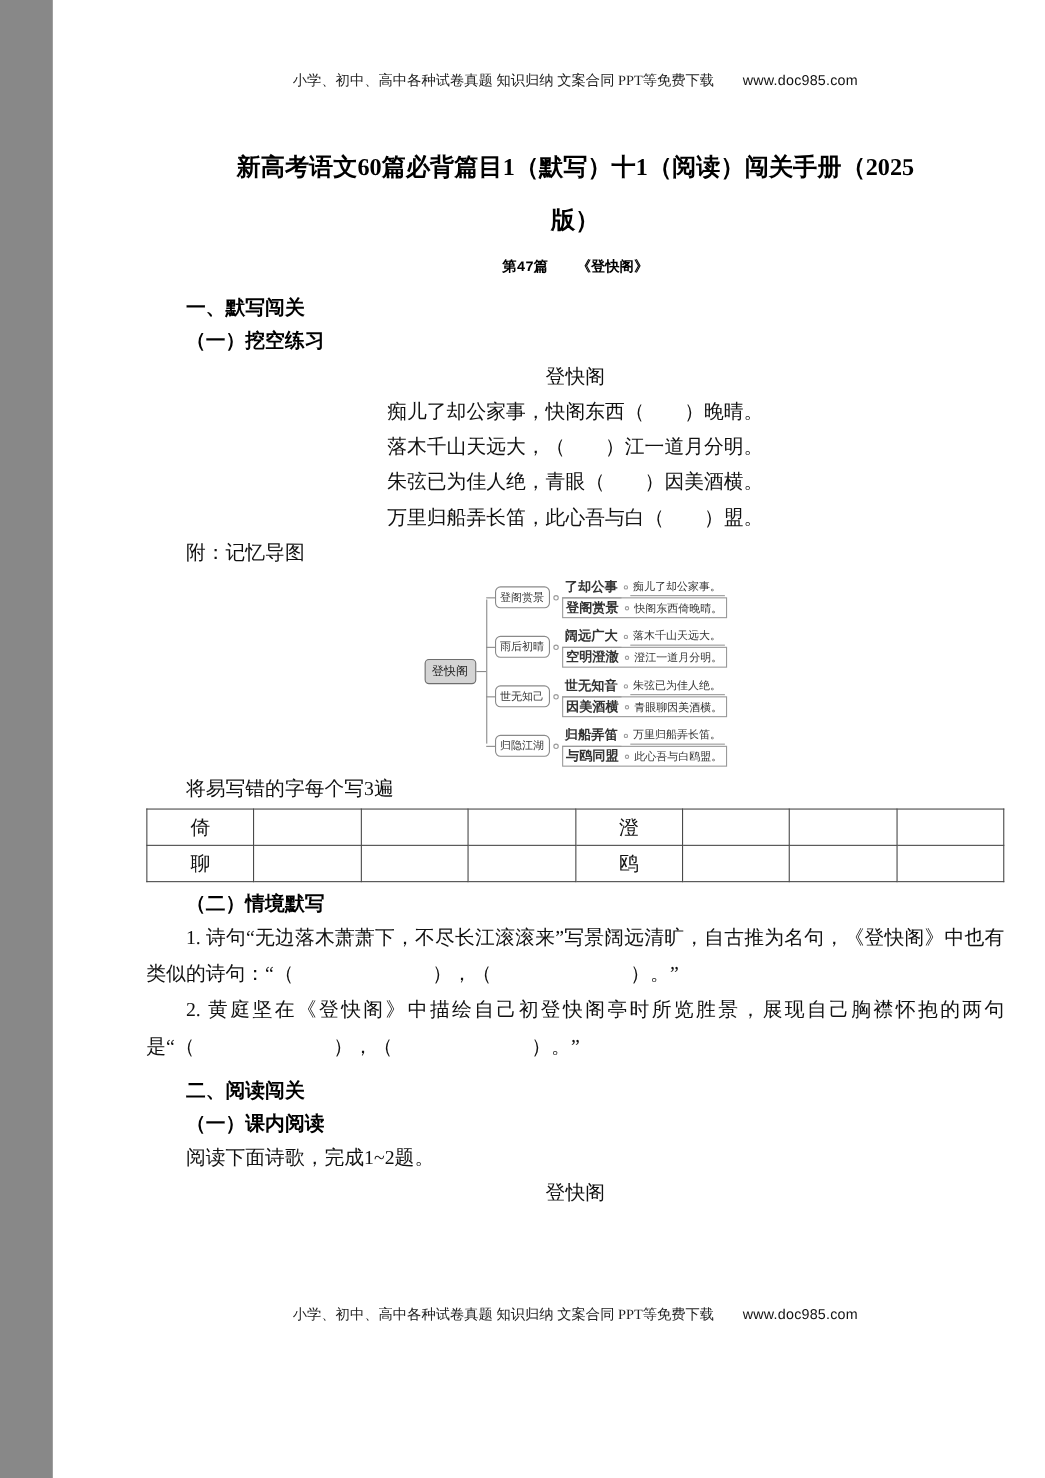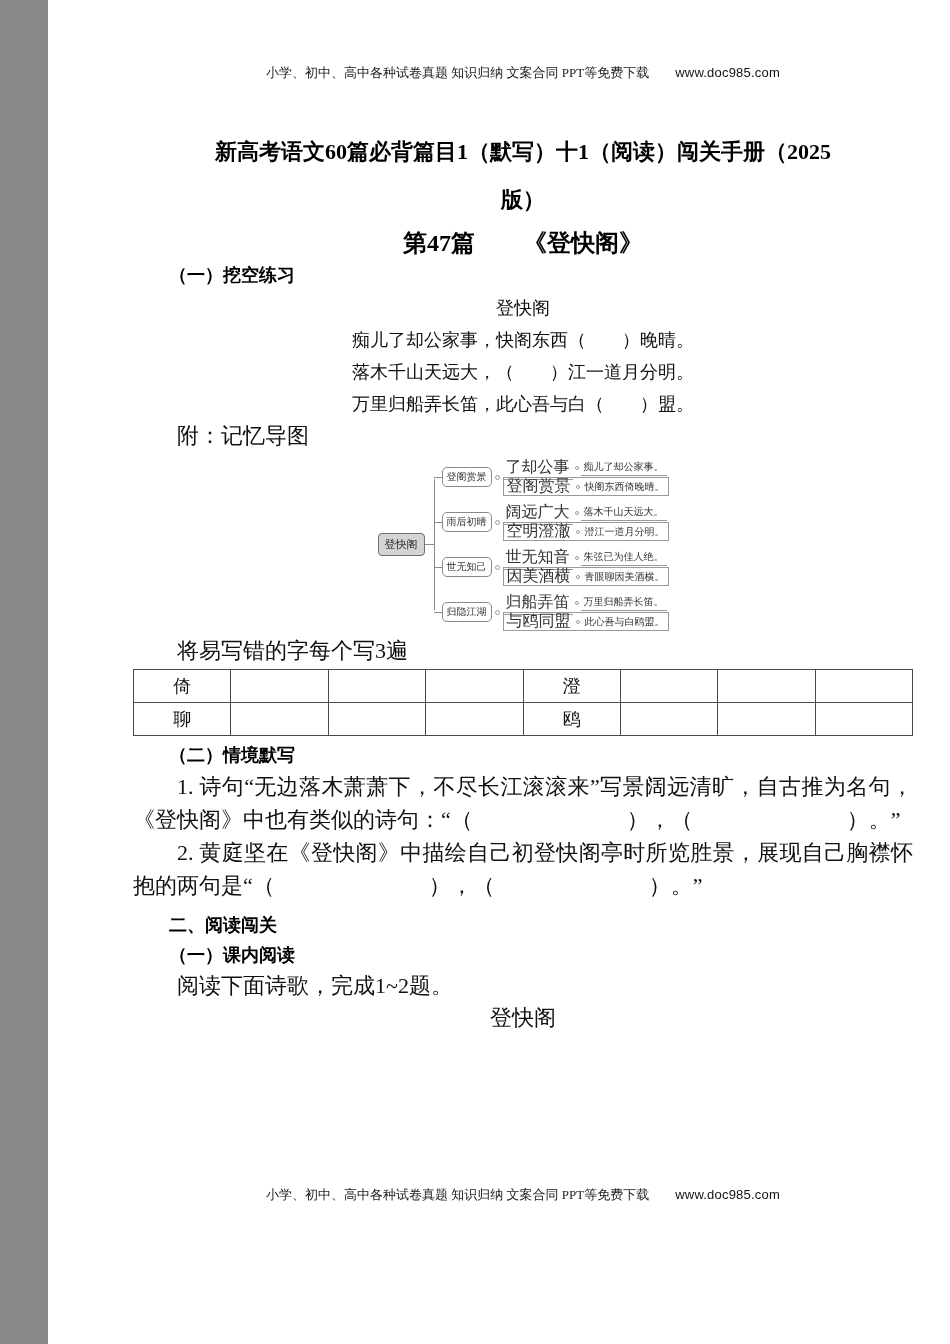--- a/index.html
+++ b/index.html
@@ -15,29 +15,29 @@
   }
   .runner.top { top:64px; }
   .runner.bottom { top:1186px; }
   .runner .site { margin-left:26px; letter-spacing:0.2px; color:#111; text-decoration:none; font-family:"Liberation Sans",sans-serif; }
   .content { position:absolute; top:128px; left:85px; width:780px; }
   .doc-title {
     text-align:center; font-weight:bold; font-size:22px; line-height:48px;
     font-family:Liberation Serif, serif; color:#000;
   }
   .chapter {
-    text-align:center; font-weight:bold; font-size:24px; line-height:34px;
-    font-family:Liberation Serif, serif; color:#000; margin-top:2px;
+    text-align:center; font-weight:bold; font-size:13px; line-height:34px;
+    font-family:Liberation Mono, monospace; color:#000; margin-top:2px;
   }
   .h1, .h2 {
     font-family:"Liberation Sans",sans-serif; font-weight:bold; font-size:18px;
     line-height:30px; color:#000; text-indent:2em;
   }
   .h1 { margin-top:4px; }
-  .para { font-size:22px; line-height:32px; color:#111; }
+  .para { font-size:18px; line-height:32px; color:#111; }
   .indent { text-indent:2em; }
   .just { text-align:justify; line-height:33px; }
   .poem { text-align:center; font-size:18px; line-height:32px; margin-top:2px; color:#111; }
   
   .mindmap {
     display:flex; align-items:center; justify-content:center;
     width:320px; margin:6px auto 4px; font-family:"Liberation Sans","DejaVu Sans",sans-serif;
     color:#333;
   }
   .mm-root {
@@ -56,21 +56,21 @@
     border:1px solid #8a8a8a; border-radius:5px; padding:2px 4px;
     font-size:10px; white-space:nowrap; flex:none; background:#fff; color:#333;
   }
   .mm-dot {
     width:5px; height:5px; border:1px solid #9a9a9a; border-radius:50%;
     margin:0 3px; flex:none; background:#fff;
   }
   .mm-dot.sm { width:4px; height:4px; margin:0 2px; }
   .mm-pair { display:flex; flex-direction:column; }
   .mm-row { display:flex; align-items:center; height:19px; }
-  .mm-key { font-size:16px; padding:1px 3px; white-space:nowrap; color:#333; }
+  .mm-key { font-size:12px; padding:1px 3px; white-space:nowrap; color:#333;font-weight:bold; }
   .mm-val { font-size:10px; padding:1px 3px; white-space:nowrap; color:#333; }
   .mm-row.first .mm-key, .mm-row.first .mm-val { border-bottom:1px solid #9a9a9a; }
   .mm-row.boxed { border:1px solid #9a9a9a; }
   
   .char-table { width:100%; border-collapse:collapse; margin-top:2px; }
   .char-table td {
     border:1px solid #4a4a4a; height:33px; width:12.5%;
     text-align:center; font-size:18px; color:#111;
   }
   .h2.after-table { margin-top:4px; }
@@ -88,26 +88,28 @@
 
   <div class="content">
 
     <div class="doc-title">
       <div>新高考语文60篇必背篇目1（默写）十1（阅读）闯关手册（2025</div>
       <div>版）</div>
     </div>
 
     <div class="chapter">第47篇　　《登快阁》</div>
 
+    <div class="h1">一、默写闯关</div>
     <div class="h2">（一）挖空练习</div>
 
     <div class="poem">
       <div>登快阁</div>
       <div>痴儿了却公家事，快阁东西（　　）晚晴。</div>
       <div>落木千山天远大，（　　）江一道月分明。</div>
+      <div>朱弦已为佳人绝，青眼（　　）因美酒横。</div>
       <div>万里归船弄长笛，此心吾与白（　　）盟。</div>
     </div>
 
     <div class="para indent">附：记忆导图</div>
 
     <div class="mindmap">
       <div class="mm-root">登快阁</div>
       <span class="mm-link"></span>
       <div class="mm-branches">
 

